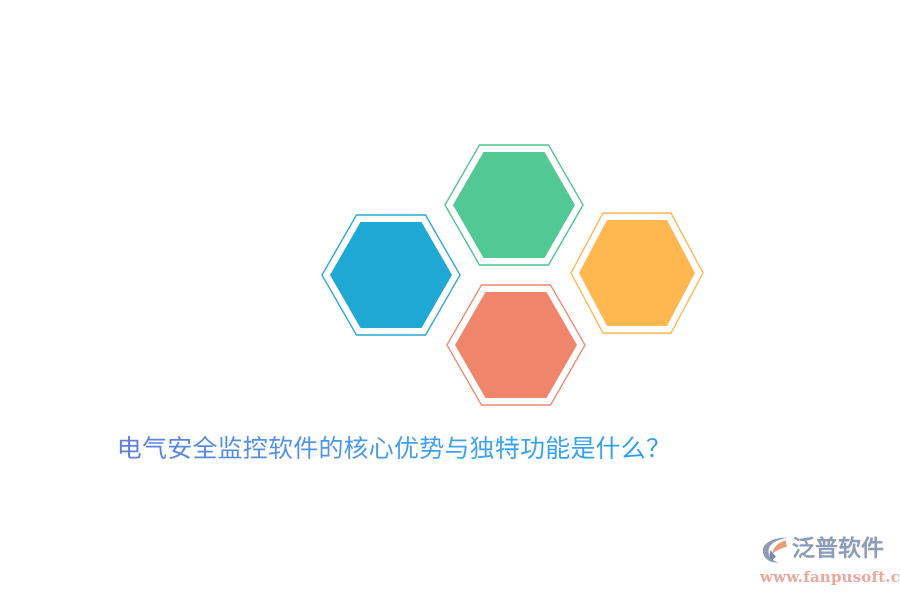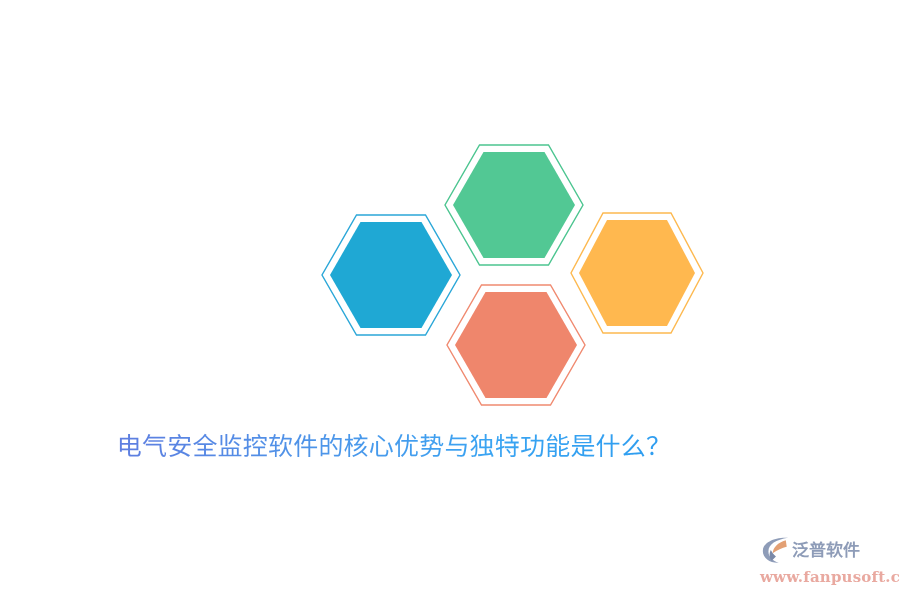--- a/index.html
+++ b/index.html
@@ -36,21 +36,21 @@
     height: 480px;
   }
 
   
   #headline {
     position: absolute;
     left: 0;
     top: 430px;
     width: 788px;
     text-align: center;
-    font-family: Liberation Mono, monospace;
+    font-family: Liberation Serif, serif;
     font-size: 25px;
     line-height: 38px;
     letter-spacing: 0.2px;
     white-space: nowrap;
     background-image: linear-gradient(90deg, #6a6ad6 0%, #5f7de0 14%, #4f93e8 38%, #3aa4f2 62%, #2f9ef0 82%, #2f95ee 100%);
     -webkit-background-clip: text;
     background-clip: text;
     color: transparent;
     -webkit-text-fill-color: transparent;
   }
@@ -68,22 +68,22 @@
     align-items: center;
     height: 36px;
     padding-left: 2px;
   }
   #wm-mark {
     width: 30px;
     height: 30px;
     flex: 0 0 30px;
   }
   #wm-brand {
-    font-family: Liberation Serif, serif;
-    font-size: 17px;
+    font-family: Liberation Mono, monospace;
+    font-size: 23px;
     font-weight: 700;
     color: #8e9cb8;
     line-height: 1;
     letter-spacing: 0px;
     margin-left: 2px;
   }
   #wm-url {
     font-family: "DejaVu Serif", "Liberation Serif", serif;
     font-size: 15px;
     font-weight: 700;

